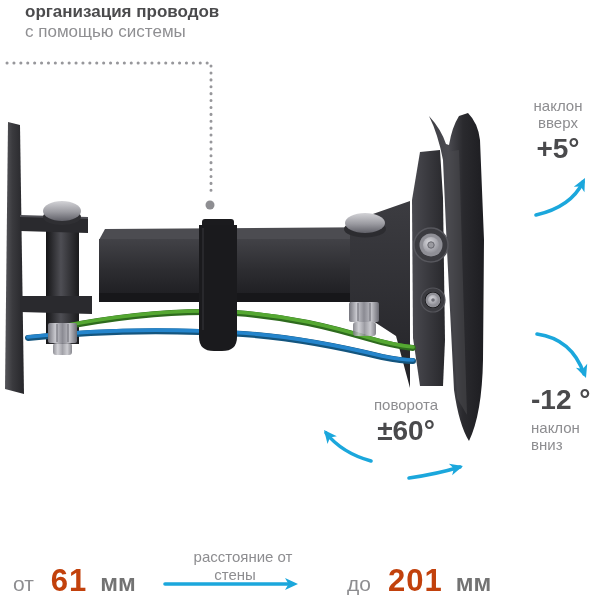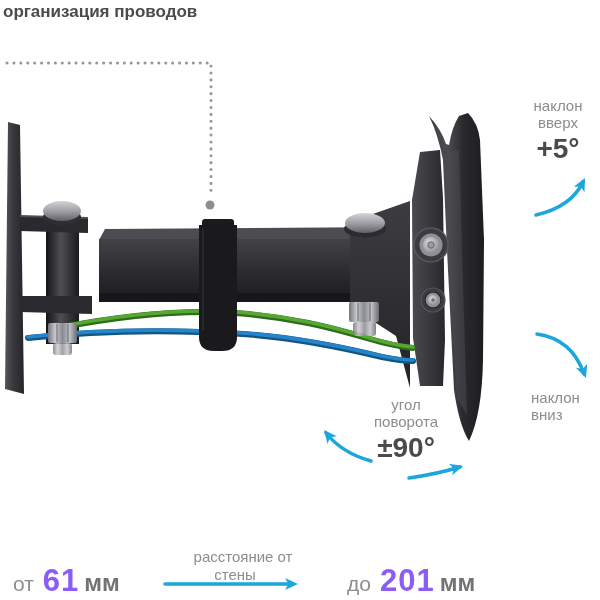--- a/index.html
+++ b/index.html
@@ -7,23 +7,23 @@
     width:600px;height:600px;position:relative;background:#ffffff;
     font-family:"Liberation Sans", sans-serif;overflow:hidden;
   }
   #art{position:absolute;left:0;top:0;}
   .lbl{position:absolute;}
   .note-title{font-size:17px;font-weight:bold;color:#4b4b4d;line-height:20px;}
   .note-line{font-size:17px;color:#8f8f92;line-height:20px;}
   .small-gray{font-size:15px;color:#8d8d90;line-height:17px;}
   .big-dark{font-size:28px;font-weight:bold;color:#4a4a4c;line-height:30px;}
   .center{text-align:center;}
-  .dim-row{display:flex;align-items:baseline;gap:9px;}
+  .dim-row{display:flex;align-items:baseline;gap:17px;}
   .dim-prefix{font-size:21px;color:#8d8d90;}
-  .dim-number{font-size:31px;font-weight:bold;color:#8b5cf6;letter-spacing:1px;}
+  .dim-number{font-size:31px;font-weight:bold;color:#c2410c;letter-spacing:1px;}
   .dim-unit{font-size:24px;font-weight:bold;color:#737373;margin-left:-4px;}
   .dist-label{font-size:15px;color:#8d8d90;margin-left:16px;}
 </style>
 </head>
 <body>
 
 <svg id="art" width="600" height="600" viewBox="0 0 600 600">
   <defs>
     <linearGradient id="plateGrad" x1="0" y1="0" x2="1" y2="0">
       <stop offset="0" stop-color="#55555a"></stop>
@@ -156,39 +156,40 @@
   </g>
   <g fill="#1ba7dc" stroke="none">
     <path d="M 0,0 L -13,6 L -9.5,0 L -13,-6 Z" transform="translate(585,178) rotate(-63)"></path>
     <path d="M 0,0 L -13,6 L -9.5,0 L -13,-6 Z" transform="translate(586,378) rotate(70)"></path>
     <path d="M 0,0 L -13,6 L -9.5,0 L -13,-6 Z" transform="translate(324,430) rotate(-129)"></path>
     <path d="M 0,0 L -13,6 L -9.5,0 L -13,-6 Z" transform="translate(463,466) rotate(-16)"></path>
     <path d="M 0,0 L -13,6 L -9.5,0 L -13,-6 Z" transform="translate(298,584) rotate(0)"></path>
   </g>
 </svg>
 
-<div class="lbl" style="left:3px;top:2px;">
+<div class="lbl" style="left:25px;top:2px;">
   <div class="note-title">организация проводов</div>
+  <div class="note-line">с помощью системы</div>
 </div>
 
 <div class="lbl center" style="left:512px;top:97px;width:92px;">
   <div class="small-gray">наклон</div>
   <div class="small-gray">вверх</div>
   <div class="big-dark" style="margin-top:3px;">+5°</div>
 </div>
 
 <div class="lbl" style="left:531px;top:385px;">
+  <div class="big-dark">-12 °</div>
   <div class="small-gray" style="margin-top:4px;">наклон</div>
   <div class="small-gray">вниз</div>
 </div>
 
 <div class="lbl center" style="left:358px;top:396px;width:96px;">
-  <div class="small-gray">угол</div>
   <div class="small-gray">поворота</div>
-  <div class="big-dark" style="margin-top:3px;">±90°</div>
+  <div class="big-dark" style="margin-top:3px;">±60°</div>
 </div>
 
 <div class="lbl dim-row" style="left:13px;top:563px;">
   <span class="dim-prefix">от</span>
   <span class="dim-number">61</span>
   <span class="dim-unit">мм</span>
 </div>
 
 <div class="lbl center" style="left:160px;top:548px;width:150px;">
   <span class="dist-label">расстояние от стены</span>

